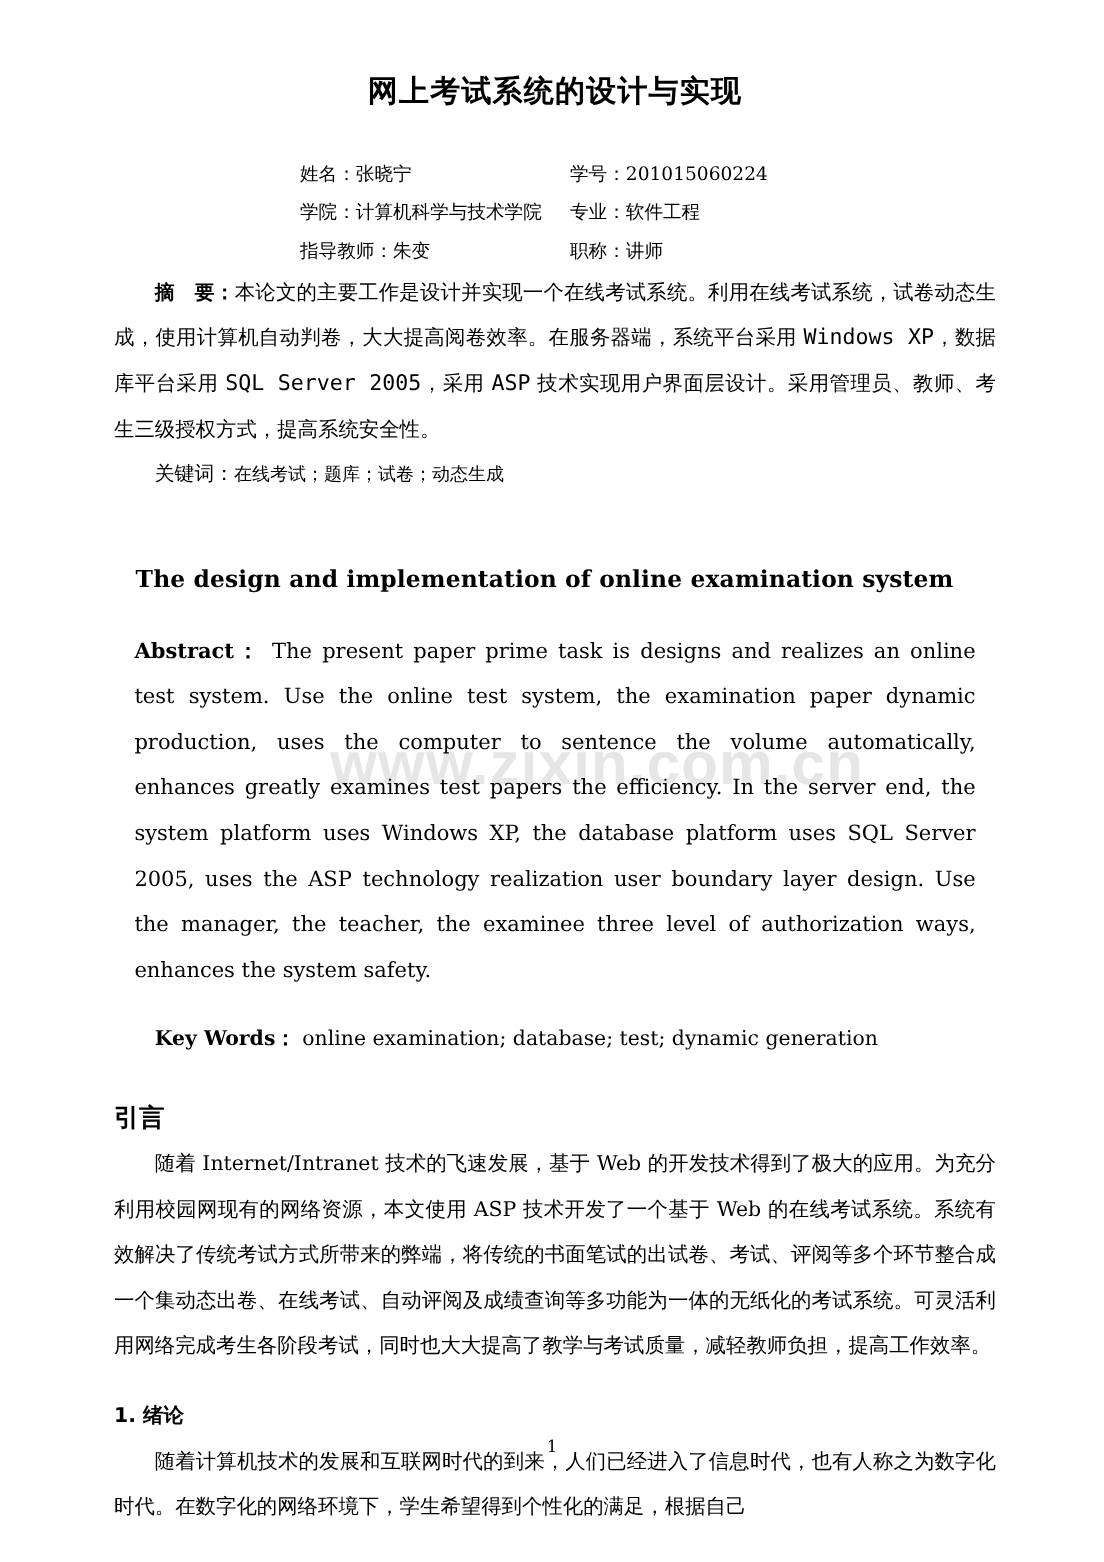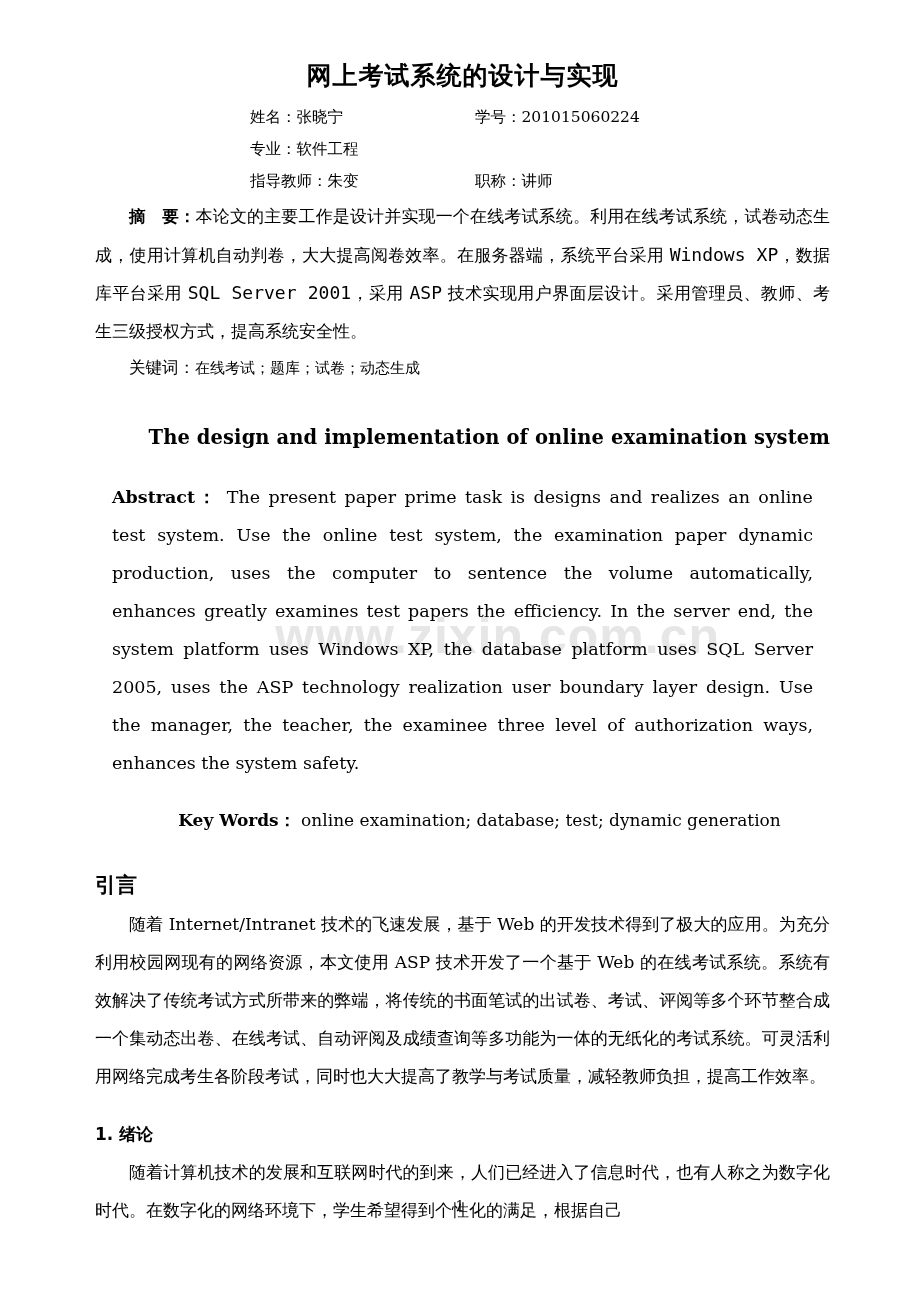--- a/index.html
+++ b/index.html
@@ -55,21 +55,21 @@
     padding-top: 60px;
     text-align: center;
     font-family: "DejaVu Sans", "Liberation Sans", sans-serif;
     font-size: 25px;
     font-weight: 700;
     letter-spacing: 1px;
     line-height: 1.25;
   }
 
   .meta-block {
-    margin-top: 10px;
+    margin-top: 38px;
   }
   .meta-row {
     display: flex;
     font-size: 15.5px;
     line-height: 32px;
     padding-left: 155px;
   }
   .meta-cell-left {
     width: 225px;
     flex: 0 0 225px;
@@ -107,23 +107,23 @@
     font-weight: 400;
     font-family: "DejaVu Sans", "Liberation Sans", sans-serif;
     font-size: 16.5px;
   }
   .kw-line .kw-body {
     font-size: 15px;
     text-align: center;
   }
 
   .en-title {
-    margin: 0;
+    margin: 18px;
     padding-top: 40px;
-    text-align: right;
+    text-align: left;
     font-size: 19.5px;
     font-weight: 700;
     letter-spacing: 0.1px;
   }
 
   .en-para {
     margin: 17px;
     padding-top: 12px;
     font-size: 17.5px;
     line-height: 38px;
@@ -131,21 +131,20 @@
   }
   .en-para .lead {
     font-weight: 700;
   }
   .en-kw {
     margin: 0;
     padding-top: 2px;
     text-indent: 34px;
     font-size: 17px;
     line-height: 38px;
-    text-align: center;
   }
   .en-kw .lead {
     font-weight: 700;
   }
 
   .h1-plain {
     margin: 0;
     padding-top: 26px;
     font-family: "DejaVu Sans", "Liberation Sans", sans-serif;
     font-size: 21px;
@@ -192,29 +191,30 @@
   <div class="content">
 
     <h1 class="doc-title">网上考试系统的设计与实现</h1>
 
     <div class="meta-block">
       <div class="meta-row">
         <span class="meta-cell-left">姓名：张晓宁</span>
         <span class="meta-cell-right">学号：201015060224</span>
       </div>
       <div class="meta-row">
+        <span class="meta-cell-left">学院：计算机科学与技术学院</span>
         <span class="meta-cell-right">专业：软件工程</span>
       </div>
       <div class="meta-row">
         <span class="meta-cell-left">指导教师：朱变</span>
         <span class="meta-cell-right">职称：讲师</span>
       </div>
     </div>
 
-    <p class="abs-para"><span class="lead">摘　要：</span><span>本论文的主要工作是设计并实现一个在线考试系统。利用在线考试系统，试卷动态生成，使用计算机自动判卷，大大提高阅卷效率。在服务器端，系统平台采用 </span><span class="mono">Windows XP</span><span>，数据库平台采用 </span><span class="mono">SQL Server 2001</span><span>，采用 </span><span class="mono">ASP</span><span> 技术实现用户界面层设计。采用管理员、教师、考生三级授权方式，提高系统安全性。</span></p>
+    <p class="abs-para"><span class="lead">摘　要：</span><span>本论文的主要工作是设计并实现一个在线考试系统。利用在线考试系统，试卷动态生成，使用计算机自动判卷，大大提高阅卷效率。在服务器端，系统平台采用 </span><span class="mono">Windows XP</span><span>，数据库平台采用 </span><span class="mono">SQL Server 2005</span><span>，采用 </span><span class="mono">ASP</span><span> 技术实现用户界面层设计。采用管理员、教师、考生三级授权方式，提高系统安全性。</span></p>
 
     <p class="kw-line"><span class="lead">关键词：</span><span class="kw-body">在线考试；题库；试卷；动态生成</span></p>
 
     <h2 class="en-title">The design and implementation of online examination system</h2>
 
     <p class="en-para"><span class="lead">Abstract：</span>&nbsp;<span>The present paper prime task is designs and realizes an online test system. Use the online test system, the examination paper dynamic production, uses the computer to sentence the volume automatically, enhances greatly examines test papers the efficiency. In the server end, the system platform uses Windows XP, the database platform uses SQL Server 2005, uses the ASP technology realization user boundary layer design. Use the manager, the teacher, the examinee three level of authorization ways, enhances the system safety.</span></p>
 
     <p class="en-kw"><span class="lead">Key Words：</span>&nbsp;<span>online examination; database; test; dynamic generation</span></p>
 
     <h2 class="h1-plain">引言</h2>

